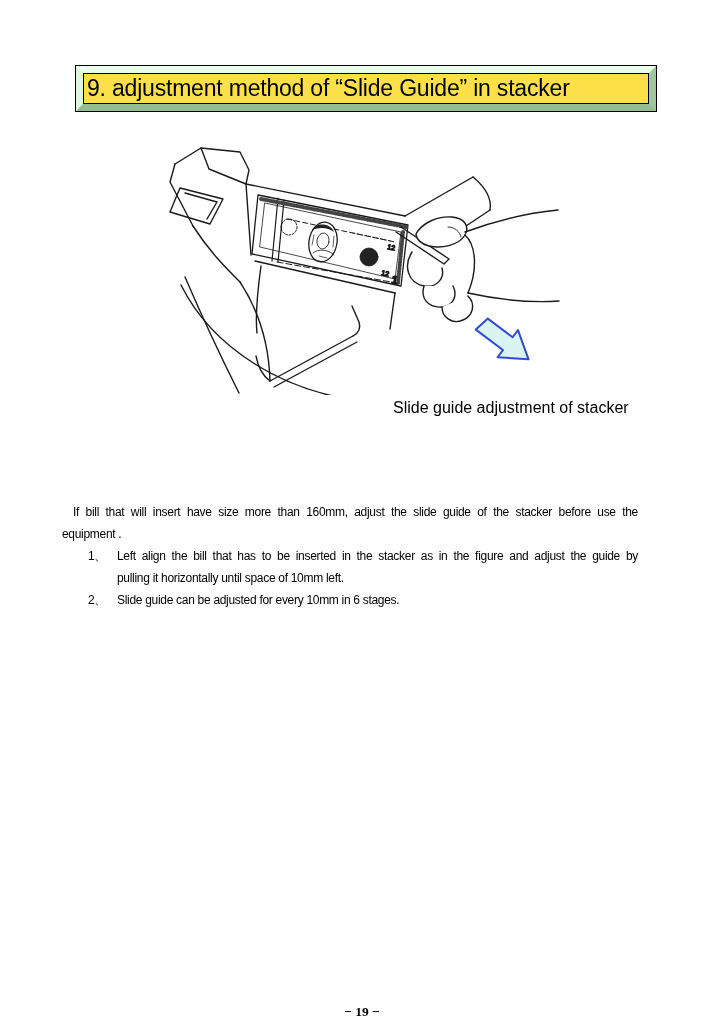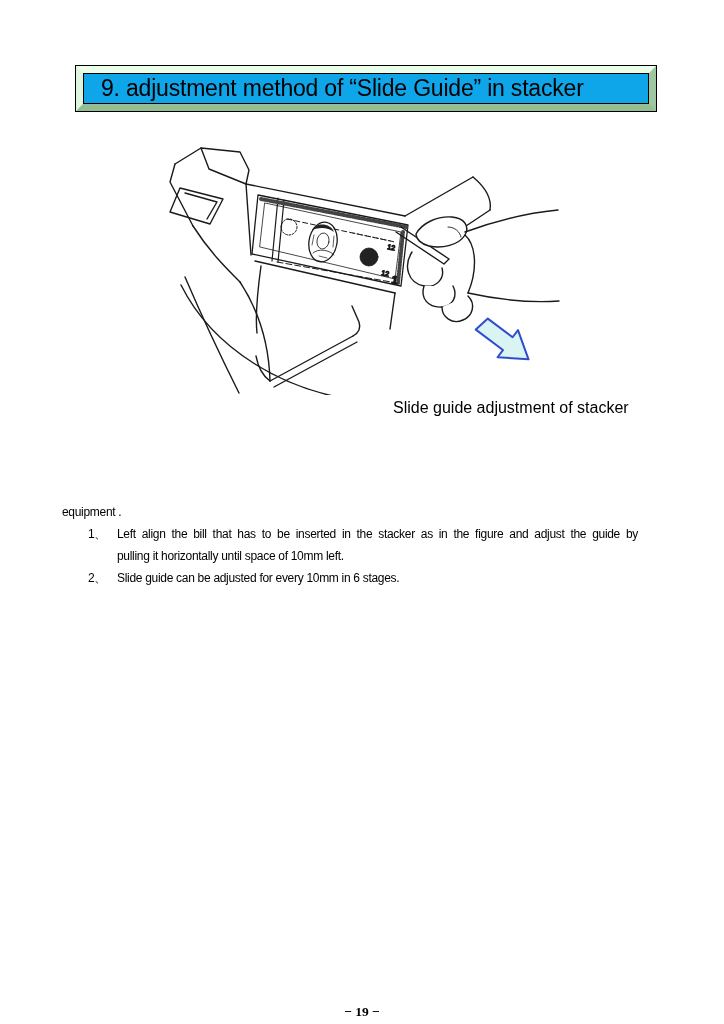--- a/index.html
+++ b/index.html
@@ -20,23 +20,23 @@
     background: #ccffcc;
   }
   .title-bevel {
     width: 100%; height: 100%;
     border: 7px solid;
     border-color: #eaffea #9fc79f #94bd94 #ddf6dd;
   }
   .title-inner {
     width: 100%; height: 100%;
     border: 1px solid #000;
-    background: #0ea5e9;
+    background: #fde047;
     display: flex; align-items: center;
-    padding-left: 17px;
+    padding-left: 3px;
     font-size: 23px;
     letter-spacing: -0.2px;
     white-space: nowrap;
   }
 
   
   .figure-wrap {
     position: absolute; left: 165px; top: 135px;
     width: 400px; height: 260px;
   }
@@ -172,20 +172,21 @@
 
     <g transform="translate(318,190) rotate(37)" stroke-width="2" stroke-linejoin="round" stroke="#2f4cd0">
       <polygon points="0,-8 31,-8 31,-17 57,0 31,17 31,8 -3,8" fill="#d9f4f2"></polygon>
     </g>
   </svg>
 </div>
 
 <div class="fig-caption">Slide guide adjustment of stacker</div>
 
 <div class="body-text">
+  <div class="line jline indent1">If bill that will insert have size more than 160mm, adjust the slide guide of the stacker before use the</div>
   <div class="line">equipment .</div>
 
   <div class="list-row">
     <div class="list-num">1、</div>
     <div class="list-txt line jline">Left align the bill that has to be inserted in the stacker as in the figure and adjust the guide by</div>
   </div>
   <div class="list-row">
     <div class="list-num"></div>
     <div class="list-txt line">pulling it horizontally until space of 10mm left.</div>
   </div>

